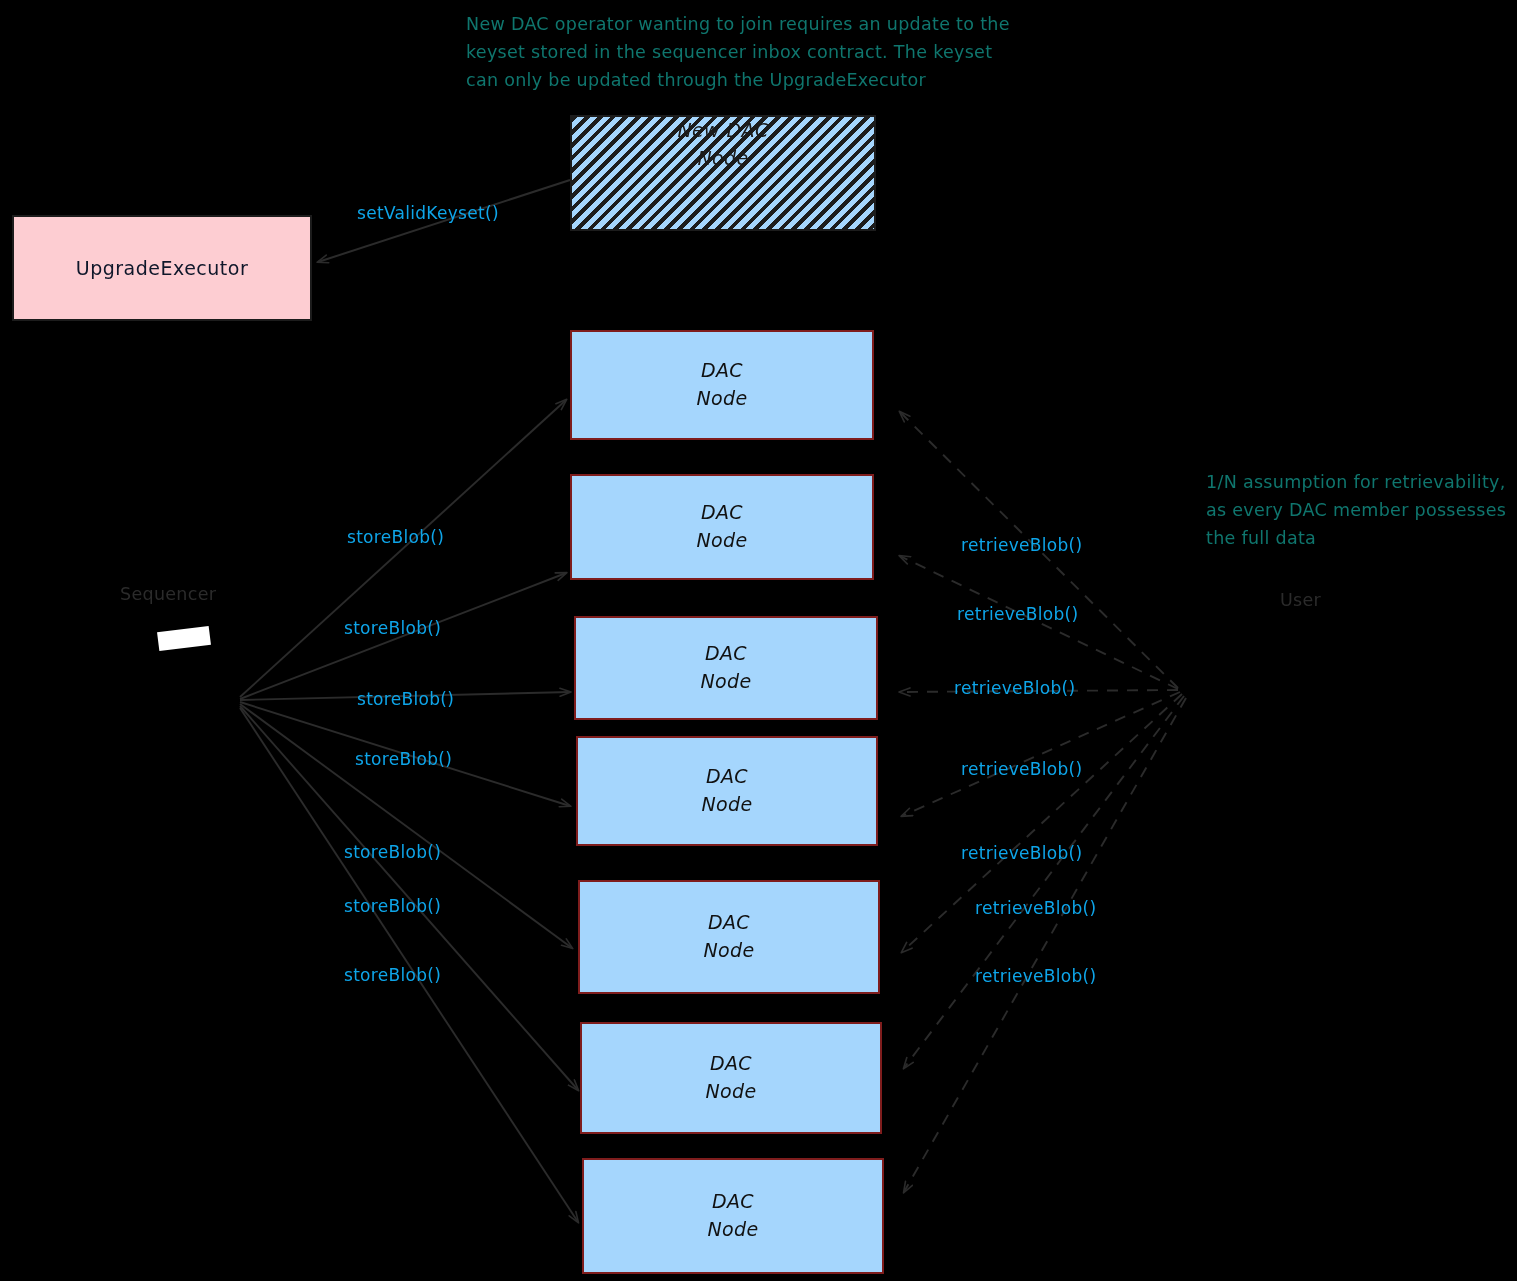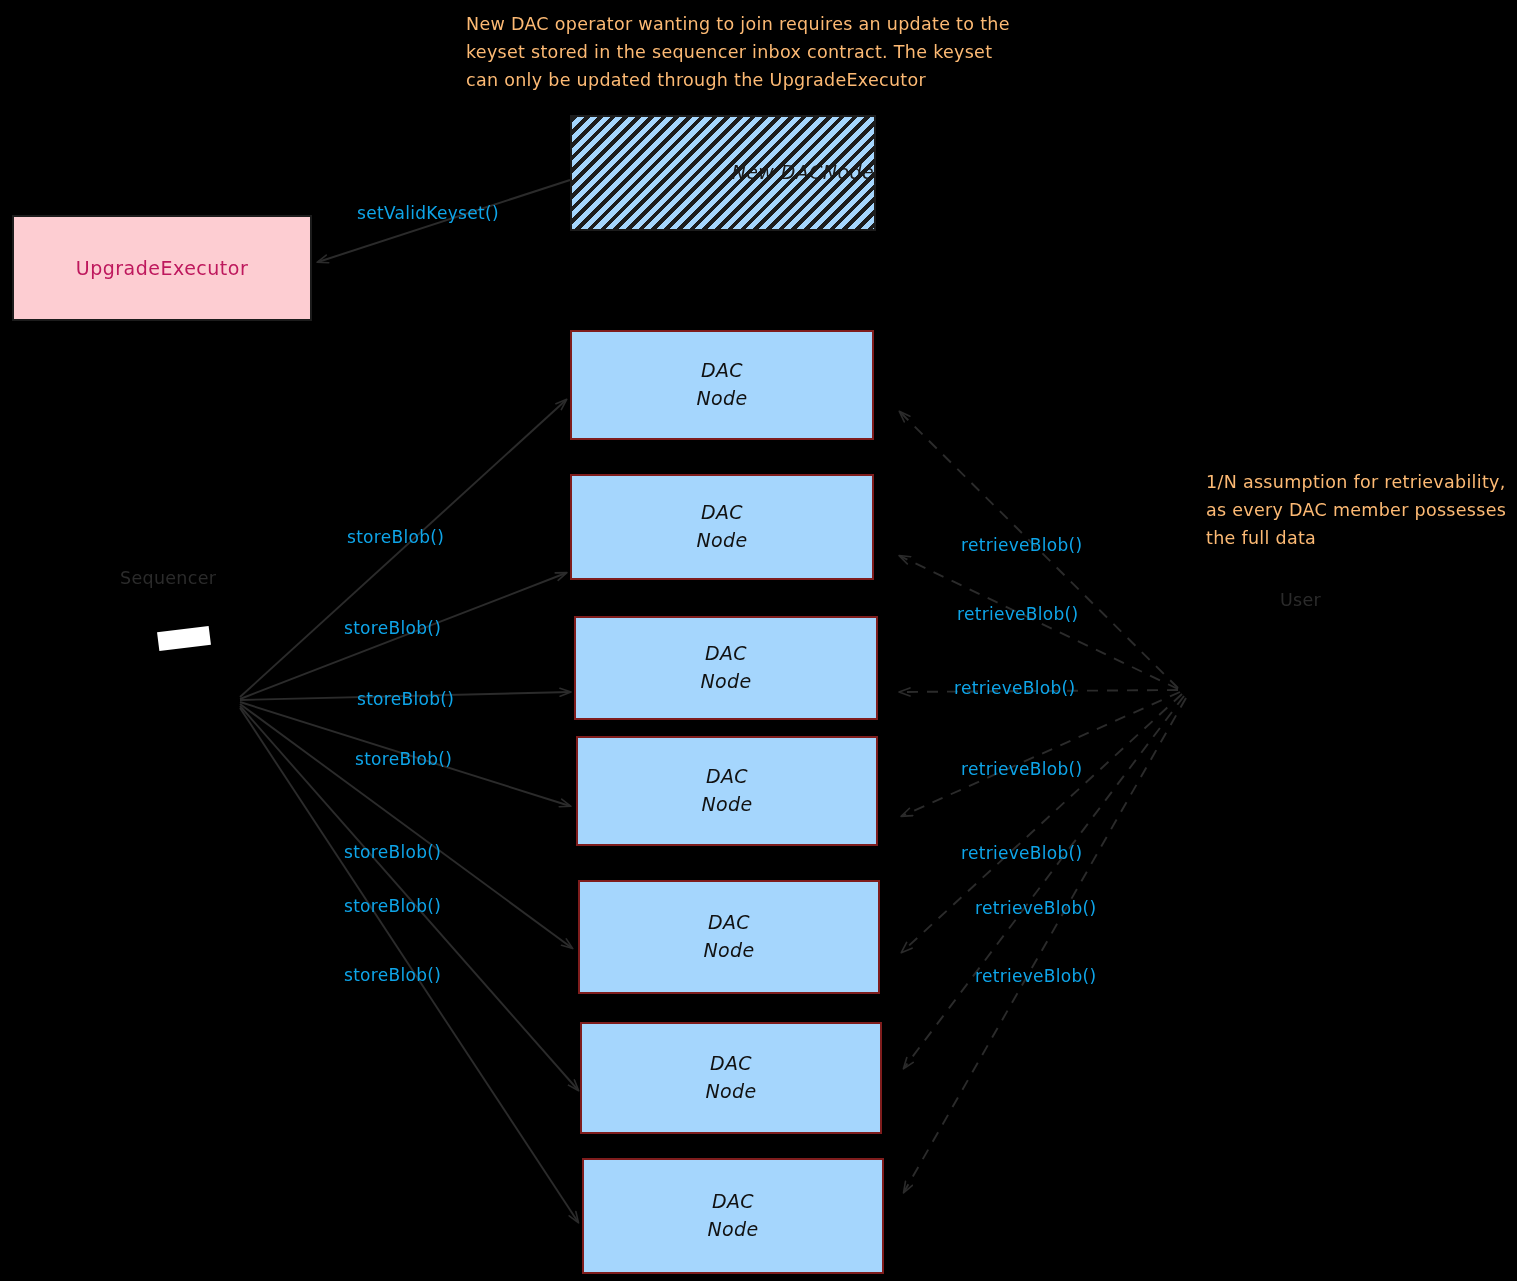--- a/index.html
+++ b/index.html
@@ -38,50 +38,51 @@
   }
   .node-box span { display: block; text-align: center; }
   .pink-box {
     position: absolute;
     background: #fdcdd2;
     border: 2px solid #1c1c1c;
     box-sizing: border-box;
     display: flex;
     align-items: center;
     justify-content: center;
-    color: #be185d;
+    color: #0f172a;
     font-size: 19px;
     letter-spacing: 0.5px;
   }
   .hatch-box {
     position: absolute;
     border: 2px solid #1c1c1c;
     box-sizing: border-box;
     background-color: #a5d6fd;
     background-image: repeating-linear-gradient(
       135deg,
       #1c1c1c 0px, #1c1c1c 4px,
       #a5d6fd 4px, #a5d6fd 9px
     );
     display: flex;
+    flex-direction: column;
     align-items: center;
-    justify-content: flex-end;
+    justify-content: flex-start;
   }
   .hatch-box span {
     display: block;
     text-align: center;
     color: #1a1a1a;
     font-size: 19px;
     font-style: italic;
     line-height: 1.45;
     letter-spacing: 0.4px;
   }
   .note {
     position: absolute;
-    color: #fdba74;
+    color: #0f766e;
     font-size: 17.5px;
     line-height: 1.6;
     letter-spacing: 0.3px;
     white-space: pre-line;
   }
   .edge-label {
     position: absolute;
     color: #0ea5e9;
     font-size: 17px;
     letter-spacing: 0.3px;
@@ -171,21 +172,21 @@
   </div>
   <div class="node-box" style="left:580px; top:1022px; width:302px; height:112px;">
     <span>DAC</span>
     <span>Node</span>
   </div>
   <div class="node-box" style="left:582px; top:1158px; width:302px; height:116px;">
     <span>DAC</span>
     <span>Node</span>
   </div>
 
-  <div class="actor-label" style="left:120px; top:568px;">Sequencer</div>
+  <div class="actor-label" style="left:120px; top:584px;">Sequencer</div>
   <div class="seq-glyph" style="left:158px; top:629px; width:52px; height:19px;"></div>
 
   <div class="actor-label" style="left:1280px; top:590px;">User</div>
 
   <div class="edge-label" style="left:347px; top:527px;">storeBlob()</div>
   <div class="edge-label" style="left:344px; top:618px;">storeBlob()</div>
   <div class="edge-label" style="left:357px; top:689px;">storeBlob()</div>
   <div class="edge-label" style="left:355px; top:749px;">storeBlob()</div>
   <div class="edge-label" style="left:344px; top:842px;">storeBlob()</div>
   <div class="edge-label" style="left:344px; top:896px;">storeBlob()</div>

